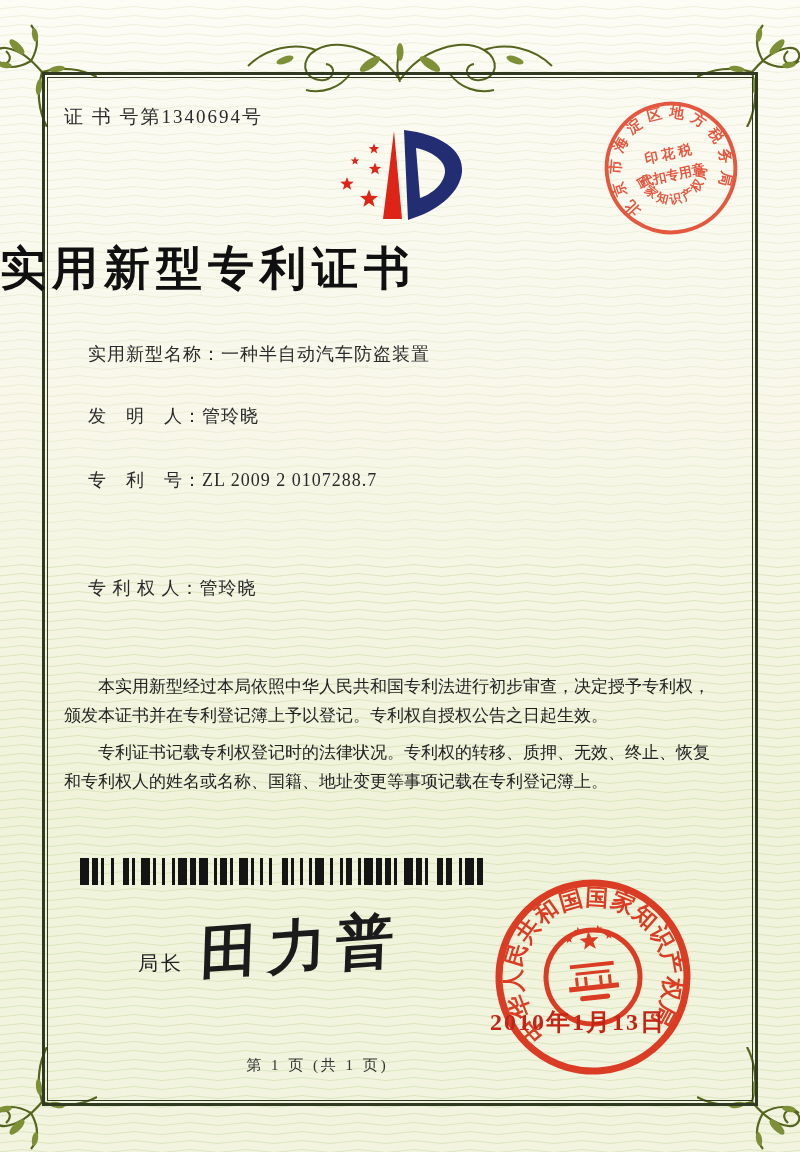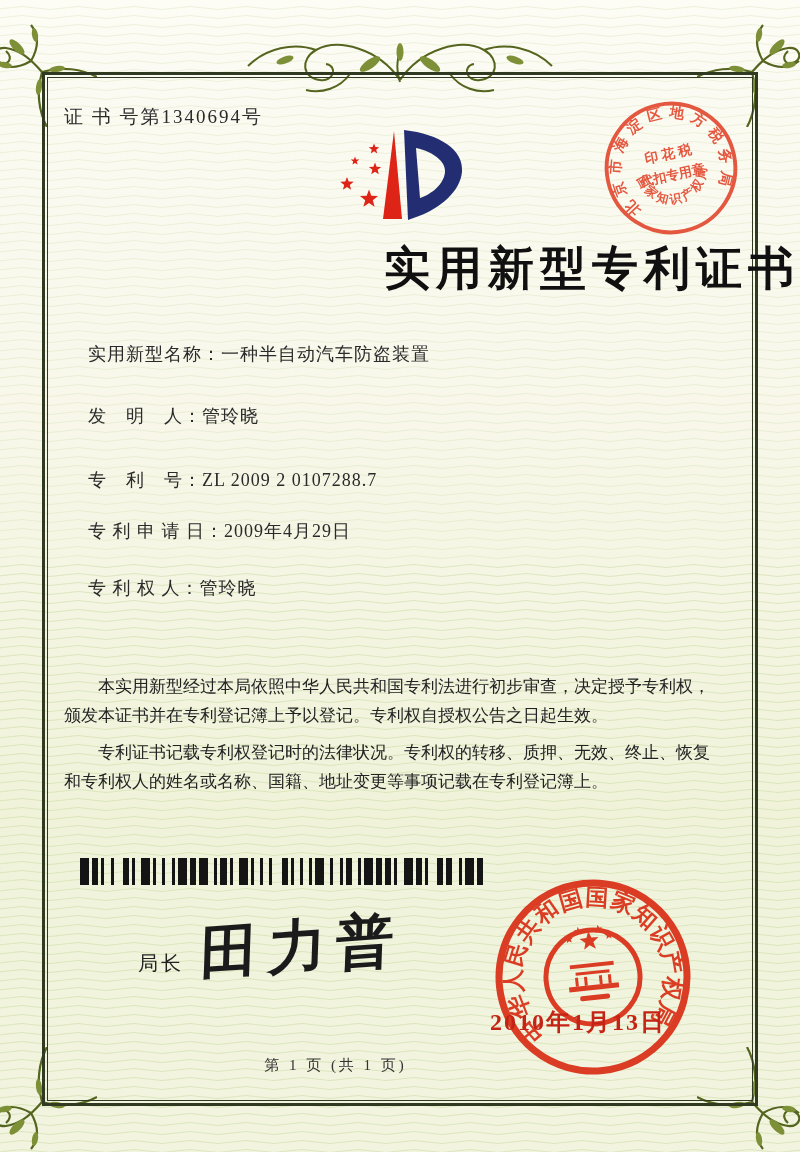--- a/index.html
+++ b/index.html
@@ -6,34 +6,34 @@
   body{width:800px;height:1152px;overflow:hidden;
        font-family:"Liberation Serif","DejaVu Serif",serif;}
   .page{position:relative;width:800px;height:1152px;overflow:hidden;
         background:linear-gradient(180deg,#fdfcf5 0%,#f8f7ea 35%,#f0f3da 70%,#f2f4e0 100%);}
   #wave-svg{position:absolute;left:0;top:0;width:800px;height:1152px;}
   .frame{position:absolute;left:42px;top:72px;width:710px;height:1028px;
          border:3px solid #2f3a20;}
   .frame-inner{position:absolute;inset:2px;border:1px solid #2f3a20;}
   .abs{position:absolute;}
   .cert-number{left:64px;top:104px;font-size:19px;letter-spacing:2px;color:#2b2b2b;}
-  .title{left:0;top:238px;width:800px;text-align:right;font-size:46px;font-weight:bold;
+  .title{left:0;top:238px;width:800px;text-align:left;font-size:46px;font-weight:bold;
          letter-spacing:6px;color:#101010;}
   .field-row{left:88px;font-size:18px;color:#2a2a2a;letter-spacing:1px;white-space:nowrap;}
   .paras{left:64px;top:672px;width:646px;font-size:17px;line-height:29px;color:#222;
          text-align:justify;}
   .paras p{margin:0 0 8px 0;text-indent:2em;}
   .barcode{left:80px;top:858px;width:410px;height:27px;font-size:0;white-space:nowrap;}
   .sig-title{left:138px;top:950px;font-size:20px;letter-spacing:3px;color:#222;}
   .sig-name{left:200px;top:908px;font-size:58px;font-weight:bold;color:#1b1b1b;
             letter-spacing:10px;transform:rotate(-4deg) skewX(-6deg);}
   .seal-date{left:490px;top:1006px;font-size:24px;font-weight:bold;color:#c32415;
              letter-spacing:2px;}
   .footer-page{left:0;top:1056px;width:635px;text-align:center;font-size:15px;
-               letter-spacing:3px;color:#333;padding-left:18px;}
+               letter-spacing:3px;color:#333;}
   .tax-stamp{left:595px;top:92px;width:152px;height:152px;transform:rotate(-12deg);opacity:.9;}
   .big-seal{left:483px;top:867px;width:220px;height:220px;transform:rotate(-6deg);opacity:.93;}
   .logo{left:322px;top:126px;width:158px;height:110px;}
   .corner{width:110px;height:110px;}
   .corner.tl{left:-13px;top:17px;}
   .corner.tr{left:697px;top:17px;transform:scaleX(-1);}
   .corner.bl{left:-13px;top:1047px;transform:scaleY(-1);}
   .corner.br{left:697px;top:1047px;transform:scale(-1,-1);}
   .top-ornament{left:230px;top:30px;width:340px;height:72px;}
 </style>
@@ -298,23 +298,20 @@
 
   <div class="abs field-row" style="top:342px">
     <span>实用新型名称：</span><span>一种半自动汽车防盗装置</span>
   </div>
   <div class="abs field-row" style="top:404px">
     <span>发　明　人：</span><span>管玲晓</span>
   </div>
   <div class="abs field-row" style="top:468px">
     <span>专　利　号：</span><span>ZL 2009 2 0107288.7</span>
   </div>
-  <div class="abs field-row" style="top:519px">
-    <span>专 利 申 请 日：</span><span>2009年4月29日</span>
-  </div>
   <div class="abs field-row" style="top:576px">
     <span>专 利 权 人：</span><span>管玲晓</span>
   </div>
 
   <div class="abs paras">
     <p>本实用新型经过本局依照中华人民共和国专利法进行初步审查，决定授予专利权，颁发本证书并在专利登记簿上予以登记。专利权自授权公告之日起生效。</p>
     <p>专利证书记载专利权登记时的法律状况。专利权的转移、质押、无效、终止、恢复和专利权人的姓名或名称、国籍、地址变更等事项记载在专利登记簿上。</p>
   </div>
 
   <div class="abs barcode" id="barcode"><span style="display:inline-block;height:27px;width:9.18px;background:#141414;"></span><span style="display:inline-block;height:27px;width:3.06px;"></span><span style="display:inline-block;height:27px;width:6.12px;background:#141414;"></span><span style="display:inline-block;height:27px;width:3.06px;"></span><span style="display:inline-block;height:27px;width:3.06px;background:#141414;"></span><span style="display:inline-block;height:27px;width:6.12px;"></span><span style="display:inline-block;height:27px;width:3.06px;background:#141414;"></span><span style="display:inline-block;height:27px;width:9.18px;"></span><span style="display:inline-block;height:27px;width:6.12px;background:#141414;"></span><span style="display:inline-block;height:27px;width:3.06px;"></span><span style="display:inline-block;height:27px;width:3.06px;background:#141414;"></span><span style="display:inline-block;height:27px;width:6.12px;"></span><span style="display:inline-block;height:27px;width:9.18px;background:#141414;"></span><span style="display:inline-block;height:27px;width:3.06px;"></span><span style="display:inline-block;height:27px;width:3.06px;background:#141414;"></span><span style="display:inline-block;height:27px;width:6.12px;"></span><span style="display:inline-block;height:27px;width:3.06px;background:#141414;"></span><span style="display:inline-block;height:27px;width:6.12px;"></span><span style="display:inline-block;height:27px;width:3.06px;background:#141414;"></span><span style="display:inline-block;height:27px;width:3.06px;"></span><span style="display:inline-block;height:27px;width:9.18px;background:#141414;"></span><span style="display:inline-block;height:27px;width:3.06px;"></span><span style="display:inline-block;height:27px;width:6.12px;background:#141414;"></span><span style="display:inline-block;height:27px;width:3.06px;"></span><span style="display:inline-block;height:27px;width:9.18px;background:#141414;"></span><span style="display:inline-block;height:27px;width:6.12px;"></span><span style="display:inline-block;height:27px;width:3.06px;background:#141414;"></span><span style="display:inline-block;height:27px;width:3.06px;"></span><span style="display:inline-block;height:27px;width:6.12px;background:#141414;"></span><span style="display:inline-block;height:27px;width:3.06px;"></span><span style="display:inline-block;height:27px;width:3.06px;background:#141414;"></span><span style="display:inline-block;height:27px;width:6.12px;"></span><span style="display:inline-block;height:27px;width:9.18px;background:#141414;"></span><span style="display:inline-block;height:27px;width:3.06px;"></span><span style="display:inline-block;height:27px;width:3.06px;background:#141414;"></span><span style="display:inline-block;height:27px;width:6.12px;"></span><span style="display:inline-block;height:27px;width:3.06px;background:#141414;"></span><span style="display:inline-block;height:27px;width:6.12px;"></span><span style="display:inline-block;height:27px;width:3.06px;background:#141414;"></span><span style="display:inline-block;height:27px;width:9.18px;"></span><span style="display:inline-block;height:27px;width:6.12px;background:#141414;"></span><span style="display:inline-block;height:27px;width:3.06px;"></span><span style="display:inline-block;height:27px;width:3.06px;background:#141414;"></span><span style="display:inline-block;height:27px;width:6.12px;"></span><span style="display:inline-block;height:27px;width:3.06px;background:#141414;"></span><span style="display:inline-block;height:27px;width:6.12px;"></span><span style="display:inline-block;height:27px;width:3.06px;background:#141414;"></span><span style="display:inline-block;height:27px;width:3.06px;"></span><span style="display:inline-block;height:27px;width:9.18px;background:#141414;"></span><span style="display:inline-block;height:27px;width:6.12px;"></span><span style="display:inline-block;height:27px;width:3.06px;background:#141414;"></span><span style="display:inline-block;height:27px;width:6.12px;"></span><span style="display:inline-block;height:27px;width:3.06px;background:#141414;"></span><span style="display:inline-block;height:27px;width:3.06px;"></span><span style="display:inline-block;height:27px;width:6.12px;background:#141414;"></span><span style="display:inline-block;height:27px;width:6.12px;"></span><span style="display:inline-block;height:27px;width:3.06px;background:#141414;"></span><span style="display:inline-block;height:27px;width:3.06px;"></span><span style="display:inline-block;height:27px;width:9.18px;background:#141414;"></span><span style="display:inline-block;height:27px;width:3.06px;"></span><span style="display:inline-block;height:27px;width:6.12px;background:#141414;"></span><span style="display:inline-block;height:27px;width:3.06px;"></span><span style="display:inline-block;height:27px;width:6.12px;background:#141414;"></span><span style="display:inline-block;height:27px;width:3.06px;"></span><span style="display:inline-block;height:27px;width:3.06px;background:#141414;"></span><span style="display:inline-block;height:27px;width:6.12px;"></span><span style="display:inline-block;height:27px;width:9.18px;background:#141414;"></span><span style="display:inline-block;height:27px;width:3.06px;"></span><span style="display:inline-block;height:27px;width:6.12px;background:#141414;"></span><span style="display:inline-block;height:27px;width:3.06px;"></span><span style="display:inline-block;height:27px;width:3.06px;background:#141414;"></span><span style="display:inline-block;height:27px;width:9.18px;"></span><span style="display:inline-block;height:27px;width:6.12px;background:#141414;"></span><span style="display:inline-block;height:27px;width:3.06px;"></span><span style="display:inline-block;height:27px;width:6.12px;background:#141414;"></span><span style="display:inline-block;height:27px;width:6.12px;"></span><span style="display:inline-block;height:27px;width:3.06px;background:#141414;"></span><span style="display:inline-block;height:27px;width:3.06px;"></span><span style="display:inline-block;height:27px;width:9.18px;background:#141414;"></span><span style="display:inline-block;height:27px;width:3.06px;"></span><span style="display:inline-block;height:27px;width:6.12px;background:#141414;"></span><span style="display:inline-block;height:27px;width:6.12px;"></span></div>

